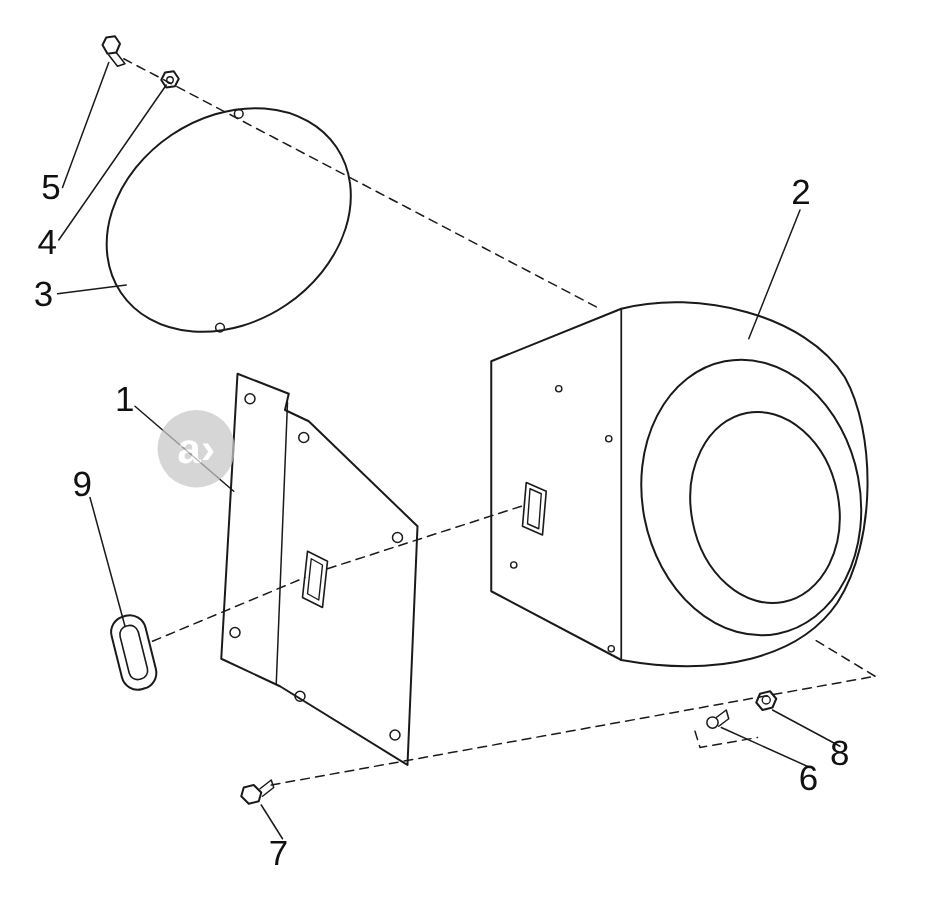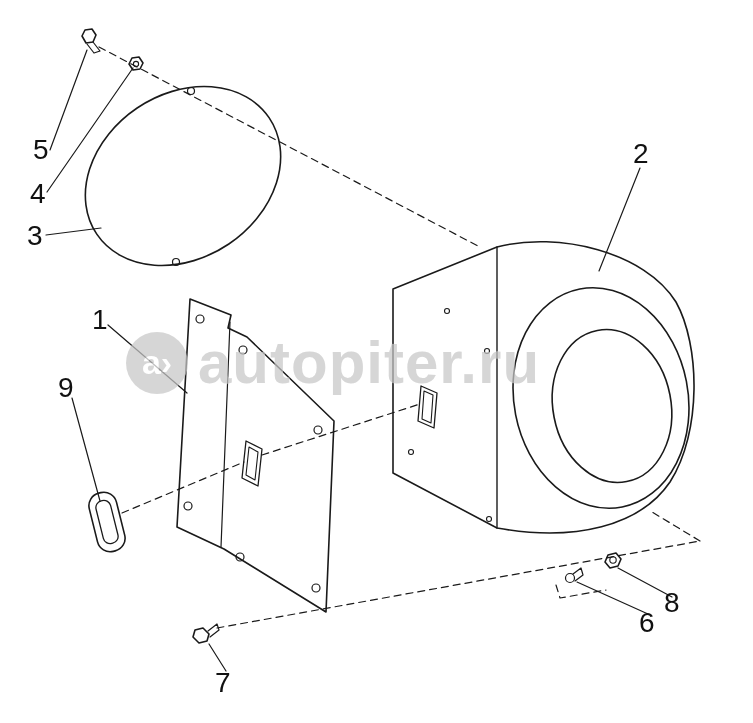--- a/index.html
+++ b/index.html
@@ -148,21 +148,20 @@
 
       <g>
         <path d="M605,562 L608,555 L616,553 L621,559 L618,566 L610,568 Z"></path>
         <circle cx="613" cy="560" r="3.2" stroke-width="1.1"></circle>
       </g>
     </g>
   </svg>
 
   <div class="watermark">
     <div class="wm-logo">a›</div>
-    <div class="wm-text">autopiter.ru</div>
   </div>
 
   <div class="part-label pl-1">1</div>
   <div class="part-label pl-2">2</div>
   <div class="part-label pl-3">3</div>
   <div class="part-label pl-4">4</div>
   <div class="part-label pl-5">5</div>
   <div class="part-label pl-6">6</div>
   <div class="part-label pl-7">7</div>
   <div class="part-label pl-8">8</div>

